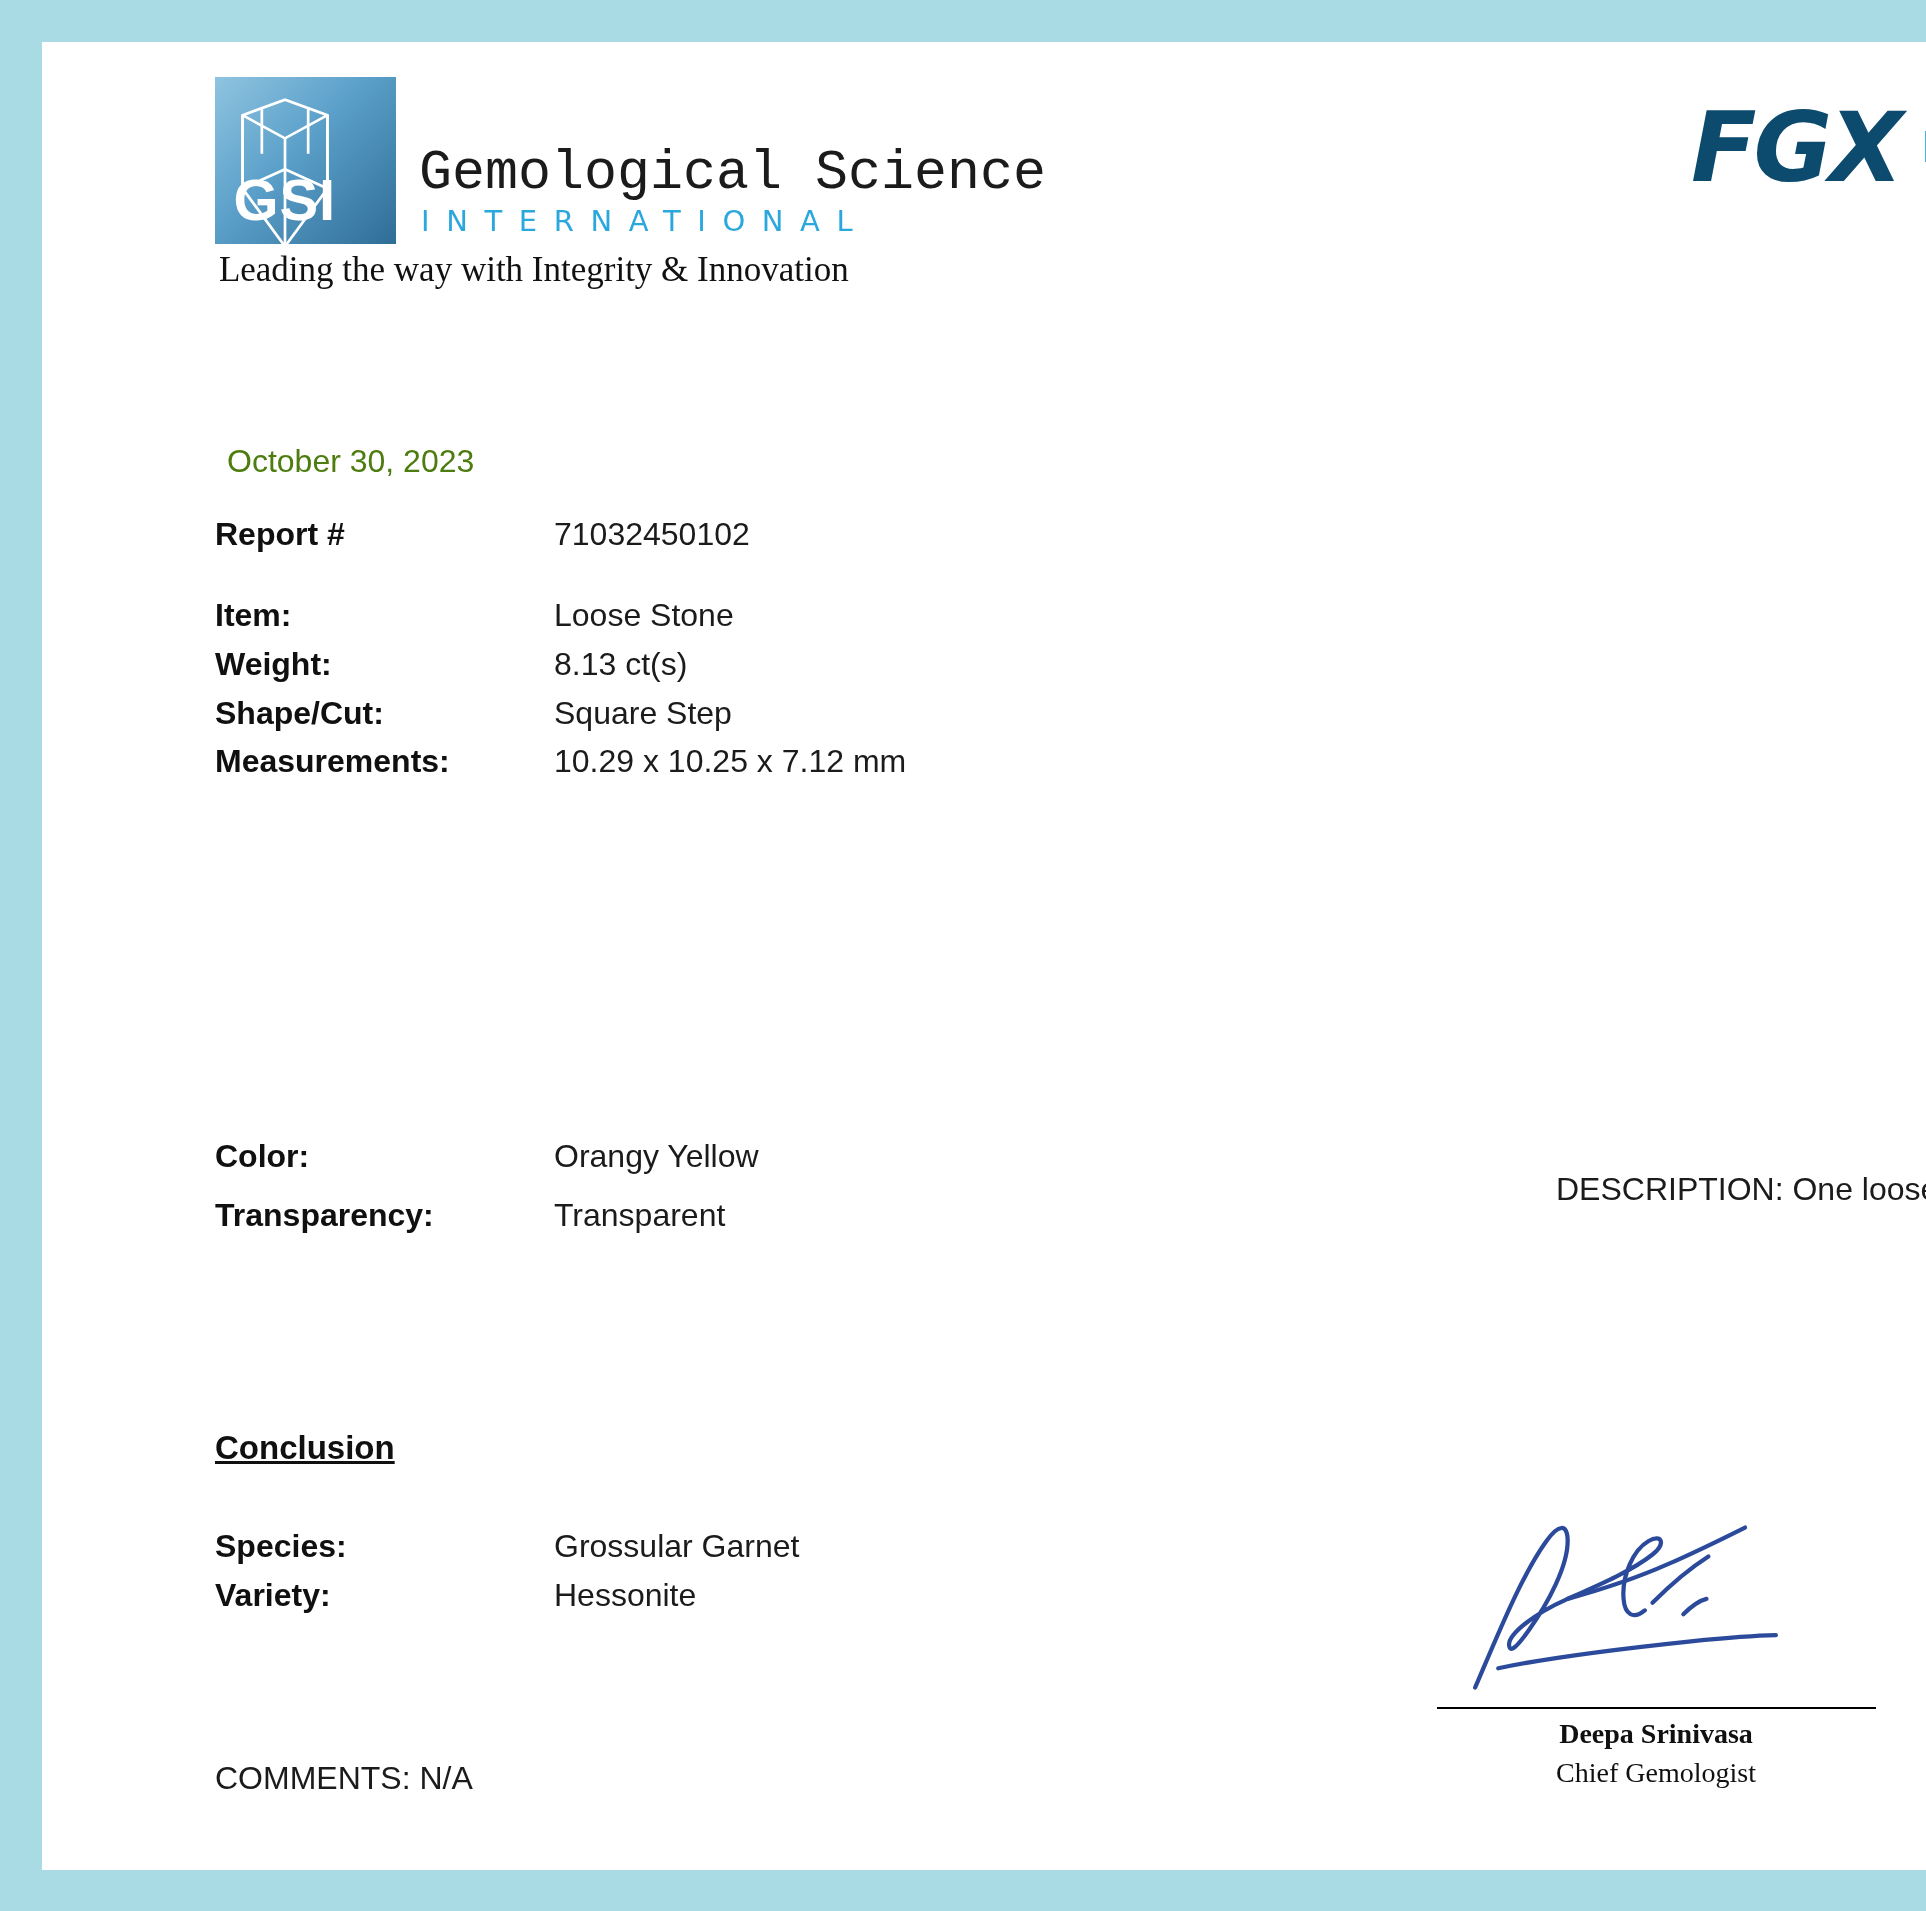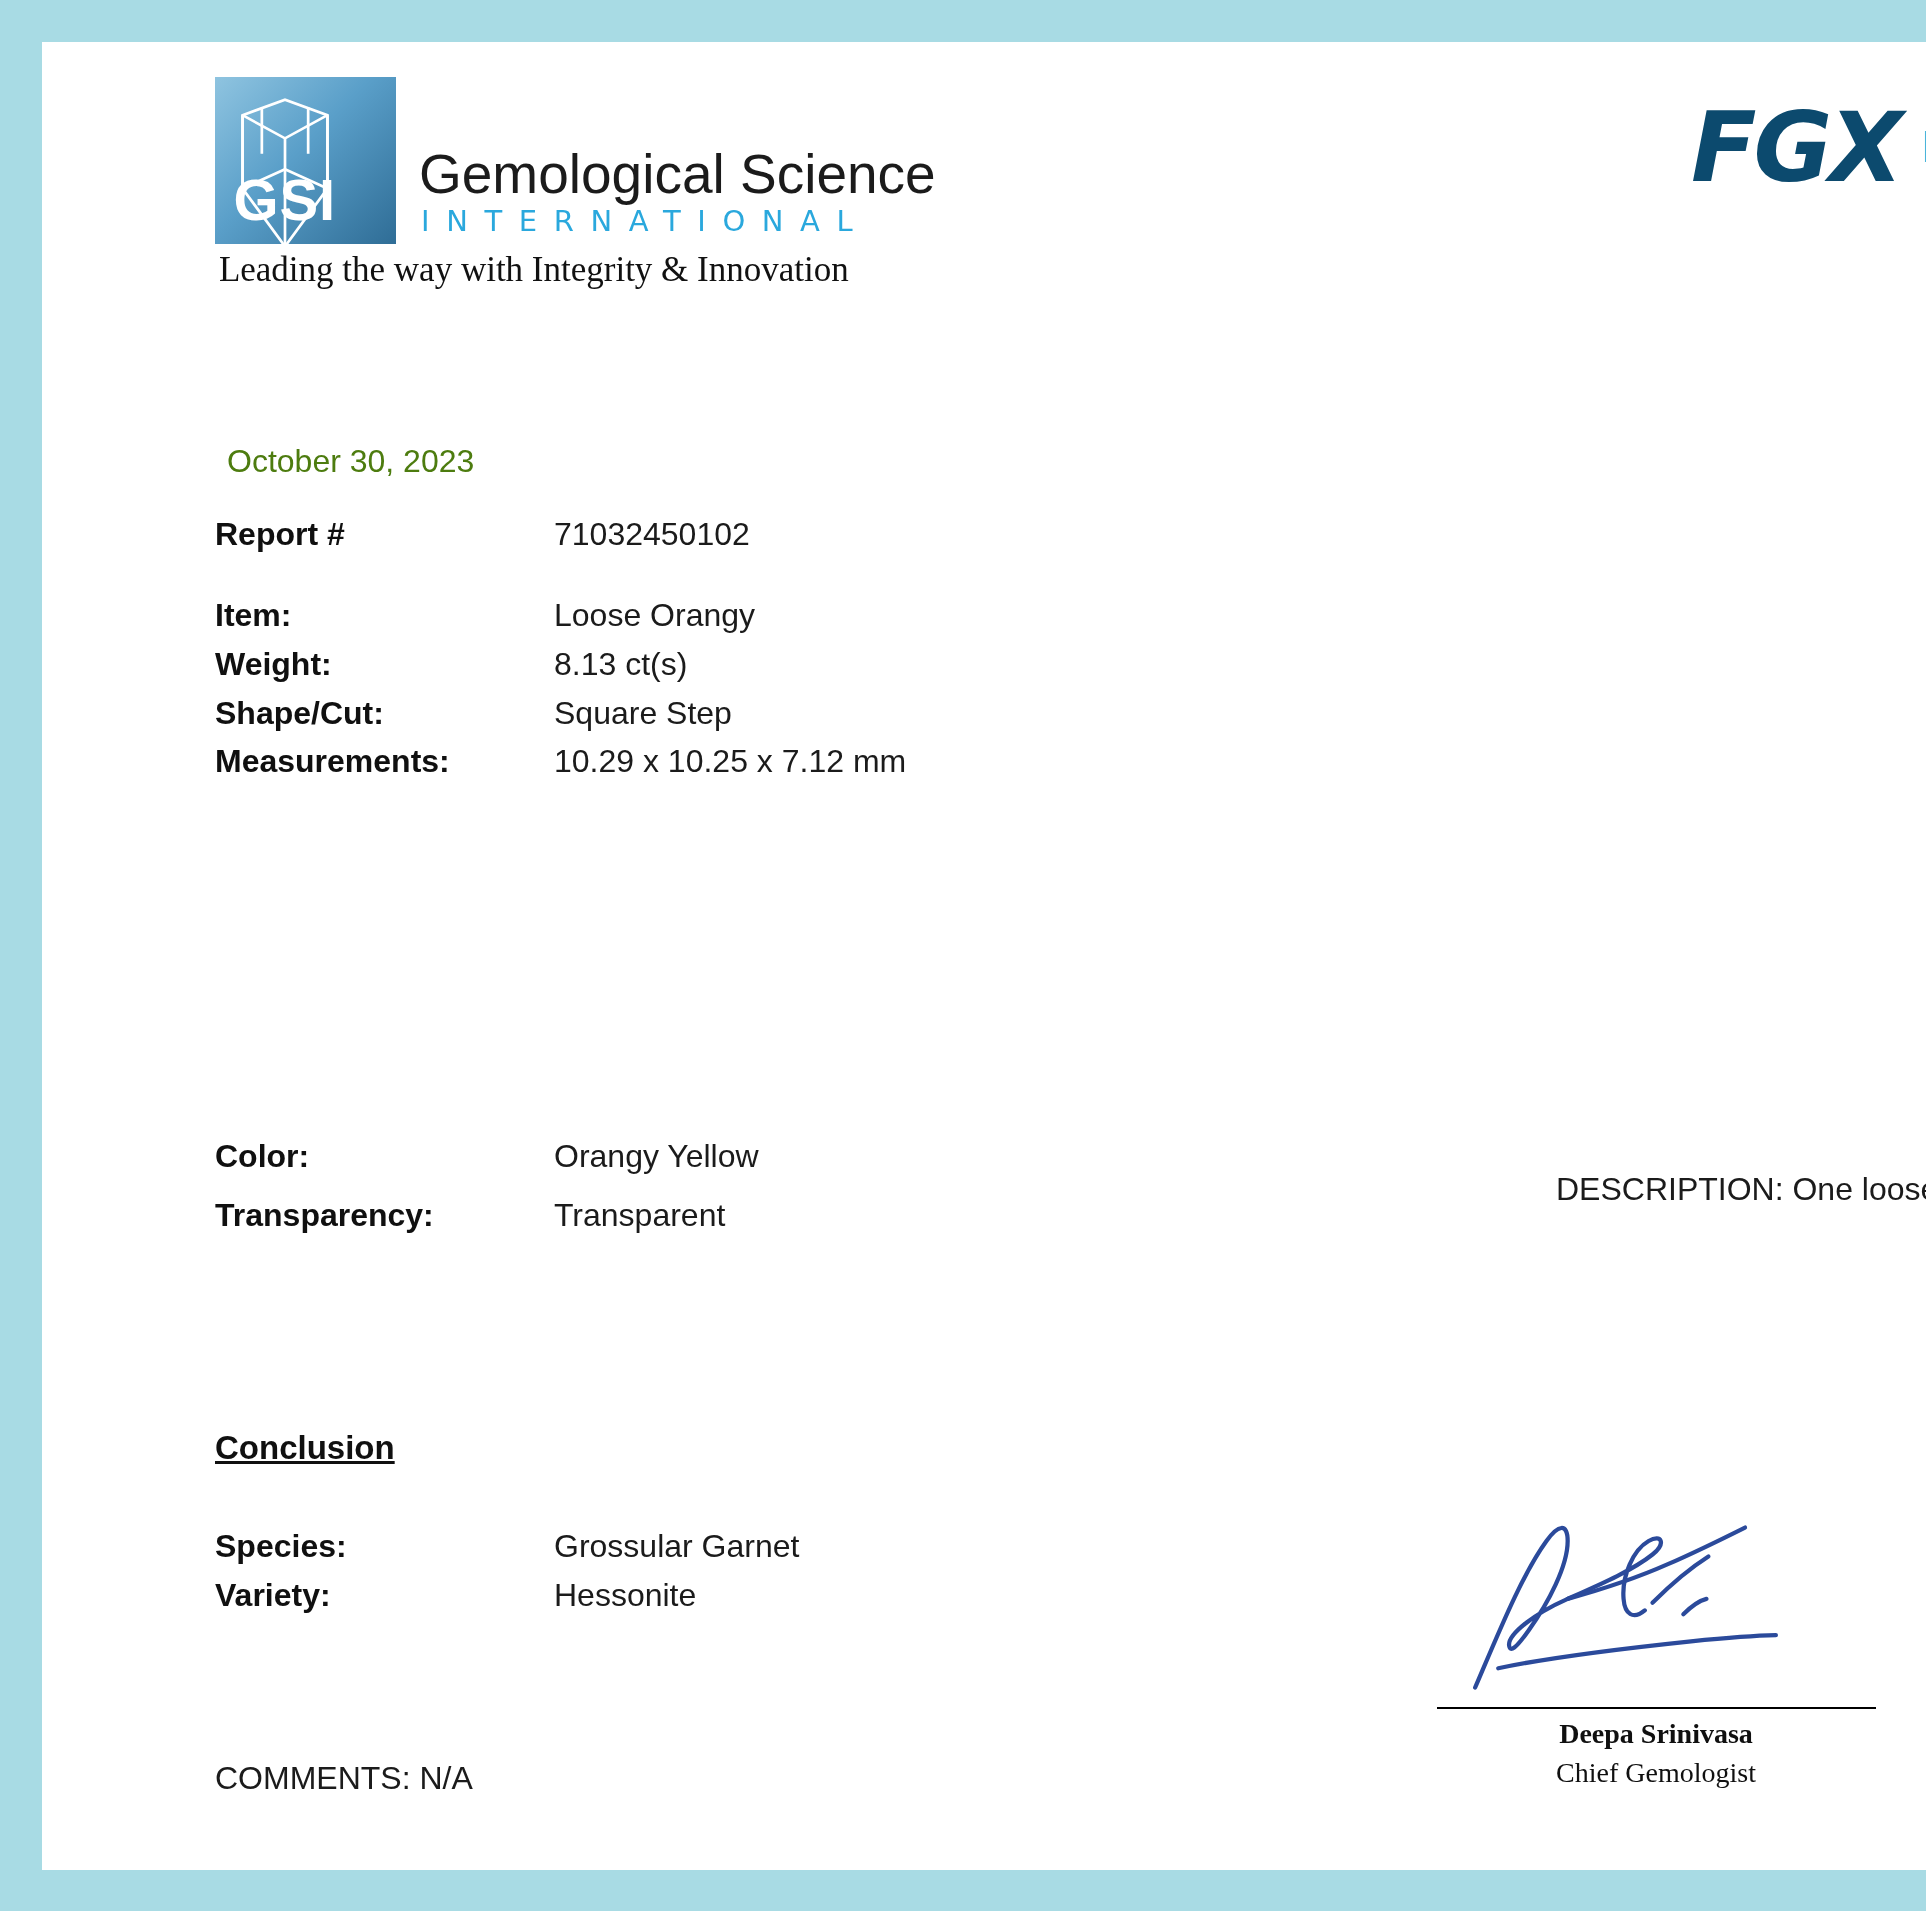--- a/index.html
+++ b/index.html
@@ -70,21 +70,21 @@
     font-size: 58px;
     color: #ffffff;
     letter-spacing: 0.8px;
   }
   .gsi-name {
     position: absolute;
     left: 204px;
     top: 65px;
     font-size: 55px;
     color: #1b1b1b;
-    font-family: Liberation Sans, sans-serif;
+    font-family: Liberation Mono, monospace;
     white-space: nowrap;
   }
   .gsi-intl {
     position: absolute;
     left: 206px;
     top: 127px;
     font-size: 29px;
     color: #2aa8dd;
     letter-spacing: 16.6px;
     font-family: "DejaVu Sans", sans-serif;
@@ -276,21 +276,21 @@
       <span class="fgx-sub"><span class="cap">F</span>ULL EMSTONE XAMINATION</span>
     </div>
 
     <div class="date">October 30, 2023</div>
 
     <div class="row r-report">
       <span class="lbl">Report #</span><span class="val">71032450102</span>
     </div>
 
     <div class="row r-item">
-      <span class="lbl">Item:</span><span class="val">Loose Orangy</span>
+      <span class="lbl">Item:</span><span class="val">Loose Stone</span>
     </div>
 
     <div class="row r-weight">
       <span class="lbl">Weight:</span><span class="val">8.13 ct(s)</span>
     </div>
 
     <div class="row r-shape">
       <span class="lbl">Shape/Cut:</span><span class="val">Square Step</span>
     </div>
 

